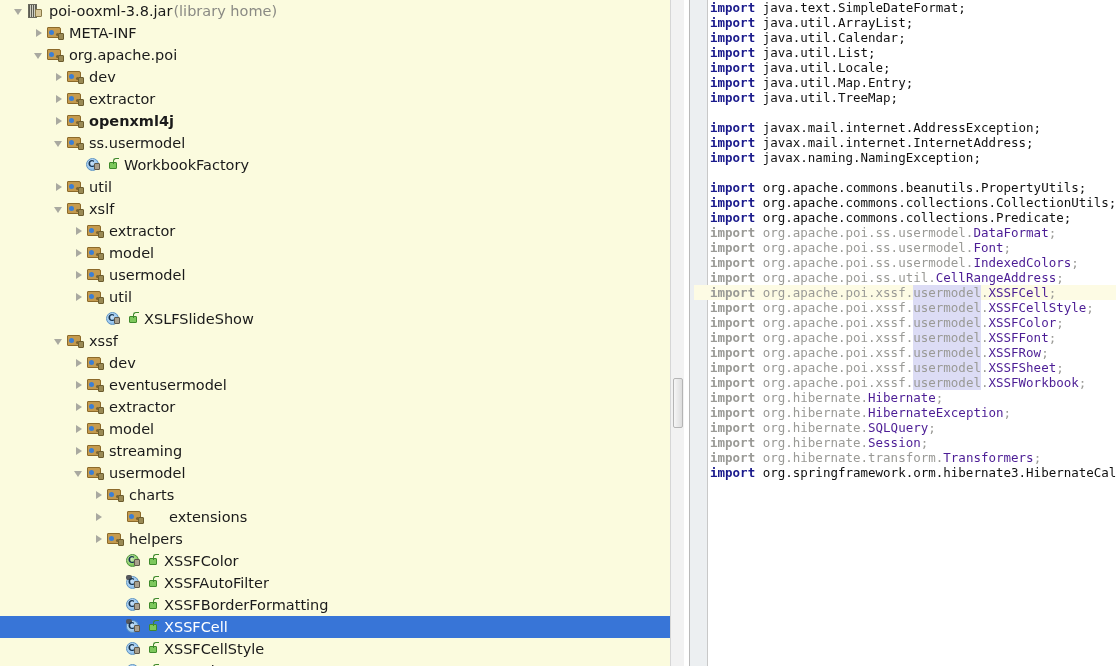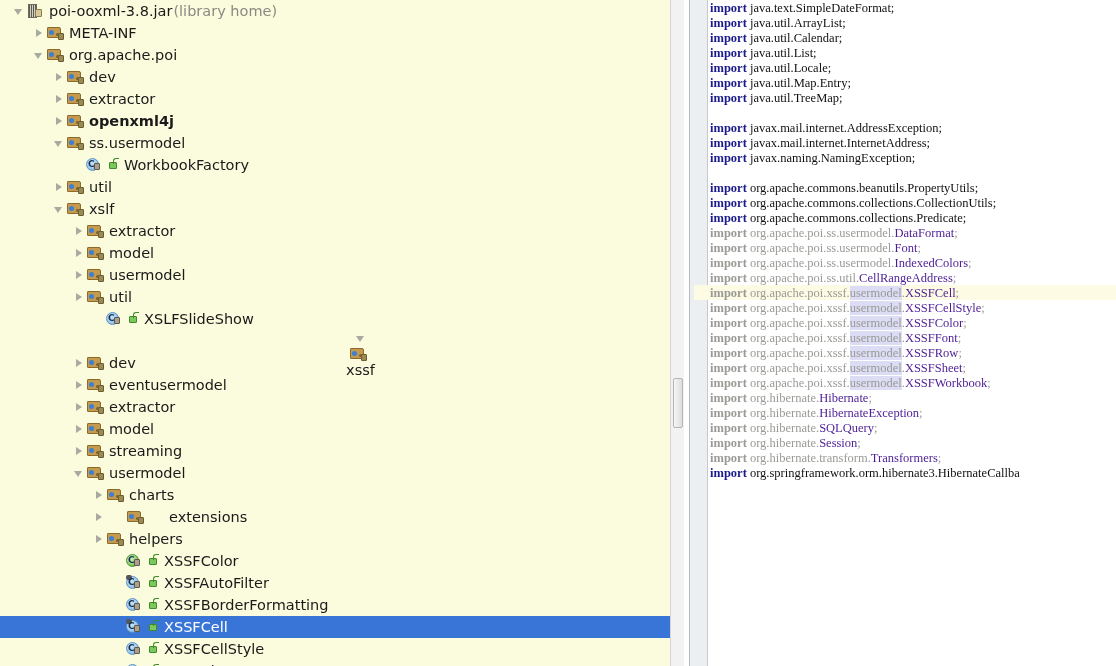--- a/index.html
+++ b/index.html
@@ -184,21 +184,21 @@
     font-size:12.5px;
     line-height:15px;
     white-space:pre;
   }
   .cl{
     position:relative;
     height:15px;
     padding-left:16px;
     box-sizing:border-box;
   }
-  .cl .txt{position:relative;left:0;font-family:Liberation Serif, serif;}
+  .cl .txt{position:relative;left:0;}
   .cl.hl{background:#fdfbe4;}
   .kw{color:#1a1a8c;font-weight:bold;}
   .kw.off{color:#9a9a96;font-weight:bold;}
   .pl{color:#101010;}
   .pl.off{color:#9a9a96;}
   .cn{color:#b52020;}
   .cn.off{color:#4c1d95;}
   .hi{background:#dcdcf5;}
 </style>
 </head>
@@ -311,21 +311,21 @@
         <div class="tree-row" style="padding-left: 90px;">
           <span class="tw"></span>
           <span class="ic ic-cls">
             <span class="circ"></span>
             <span class="cc">C</span>
             <span class="lk"></span>
           </span>
           <span class="ic-lock"></span>
           <span class="lbl">XSLFSlideShow</span>
         </div>
-        <div class="tree-row" style="padding-left: 50px; flex-direction: column;">
+        <div class="tree-row" style="padding-left: 50px;">
           <span class="tw expanded"></span>
           <span class="ic ic-pkg">
             <span class="lk"></span>
           </span>
           <span class="lbl">xssf</span>
         </div>
         <div class="tree-row" style="padding-left: 70px;">
           <span class="tw collapsed"></span>
           <span class="ic ic-pkg">
             <span class="lk"></span>

